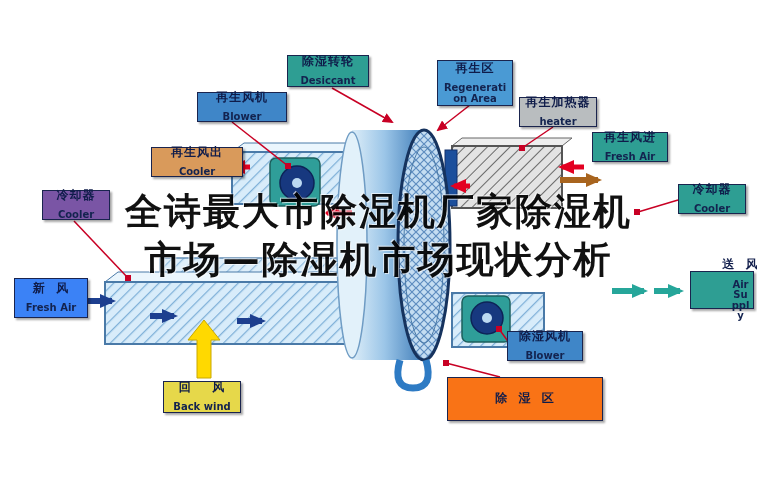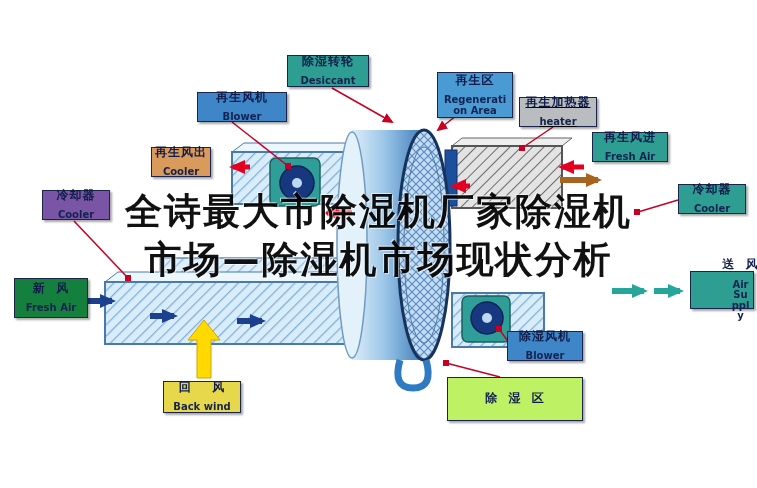--- a/index.html
+++ b/index.html
@@ -154,71 +154,71 @@
   <div class="lbl" style="left: 197px; top: 92px; width: 90px; height: 30px; background: rgb(63, 134, 200);">
     <span class="zh">再生风机</span>
     <span class="en">Blower</span>
   </div>
 
   <div class="lbl" style="left: 287px; top: 55px; width: 82px; height: 32px; background: rgb(46, 158, 147);">
     <span class="zh">除湿转轮</span>
     <span class="en">Desiccant</span>
   </div>
 
-  <div class="lbl" style="left: 437px; top: 60px; width: 76px; height: 46px; background: rgb(74, 154, 212); margin-top: 12px;">
+  <div class="lbl" style="left: 437px; top: 60px; width: 76px; height: 46px; background: rgb(74, 154, 212);">
     <span class="zh">再生区</span>
     <span class="en">Regeneration Area</span>
   </div>
 
-  <div class="lbl" style="left: 519px; top: 97px; width: 78px; height: 30px; background: rgb(185, 189, 191); text-decoration: underline;">
+  <div class="lbl" style="left: 519px; top: 97px; width: 78px; height: 30px; background: rgb(185, 189, 191);">
     <span class="zh">再生加热器</span>
     <span class="en">heater</span>
   </div>
 
-  <div class="lbl" style="left: 151px; top: 147px; width: 60px; height: 30px; background: rgb(217, 154, 91);">
+  <div class="lbl" style="left: 151px; top: 147px; width: 92px; height: 30px; background: rgb(217, 154, 91);">
     <span class="zh">再生风出</span>
     <span class="en">Cooler</span>
   </div>
 
   <div class="lbl" style="left: 592px; top: 132px; width: 76px; height: 30px; background: rgb(46, 158, 147);">
     <span class="zh">再生风进</span>
     <span class="en">Fresh Air</span>
   </div>
 
   <div class="lbl" style="left: 42px; top: 190px; width: 68px; height: 30px; background: rgb(122, 85, 165);">
     <span class="zh">冷却器</span>
     <span class="en">Cooler</span>
   </div>
 
   <div class="lbl" style="left: 678px; top: 184px; width: 68px; height: 30px; background: rgb(46, 158, 147);">
     <span class="zh">冷却器</span>
     <span class="en">Cooler</span>
   </div>
 
-  <div class="lbl" style="left: 14px; top: 278px; width: 74px; height: 40px; background: #15803d;">
+  <div class="lbl" style="left: 14px; top: 278px; width: 74px; height: 40px; background: #3b82f6;">
     <span class="zh">新  风</span>
     <span class="en">Fresh Air</span>
   </div>
 
   <div class="lbl" style="left: 690px; top: 271px; width: 64px; height: 38px; background: rgb(46, 158, 147); padding-left: 40px;">
     <span class="zh">送  风</span>
     <span class="en">Air Supply</span>
   </div>
 
   <div class="lbl" style="left: 163px; top: 381px; width: 78px; height: 32px; background: rgb(230, 216, 74);">
     <span class="zh">回    风</span>
     <span class="en">Back wind</span>
   </div>
 
   <div class="lbl" style="left: 507px; top: 331px; width: 76px; height: 30px; background: rgb(63, 134, 200);">
     <span class="zh">除湿风机</span>
     <span class="en">Blower</span>
   </div>
 
-  <div class="lbl" style="left: 447px; top: 377px; width: 136px; height: 44px; background: #bef264;">
+  <div class="lbl" style="left: 447px; top: 377px; width: 156px; height: 44px; background: #f97316;">
     <span class="zh">除  湿  区</span>
   </div>
 
   <div class="watermark">
     <span>全诗最大市除湿机厂家除湿机</span>
     <span>市场—除湿机市场现状分析</span>
   </div>
 
 </div>
 

